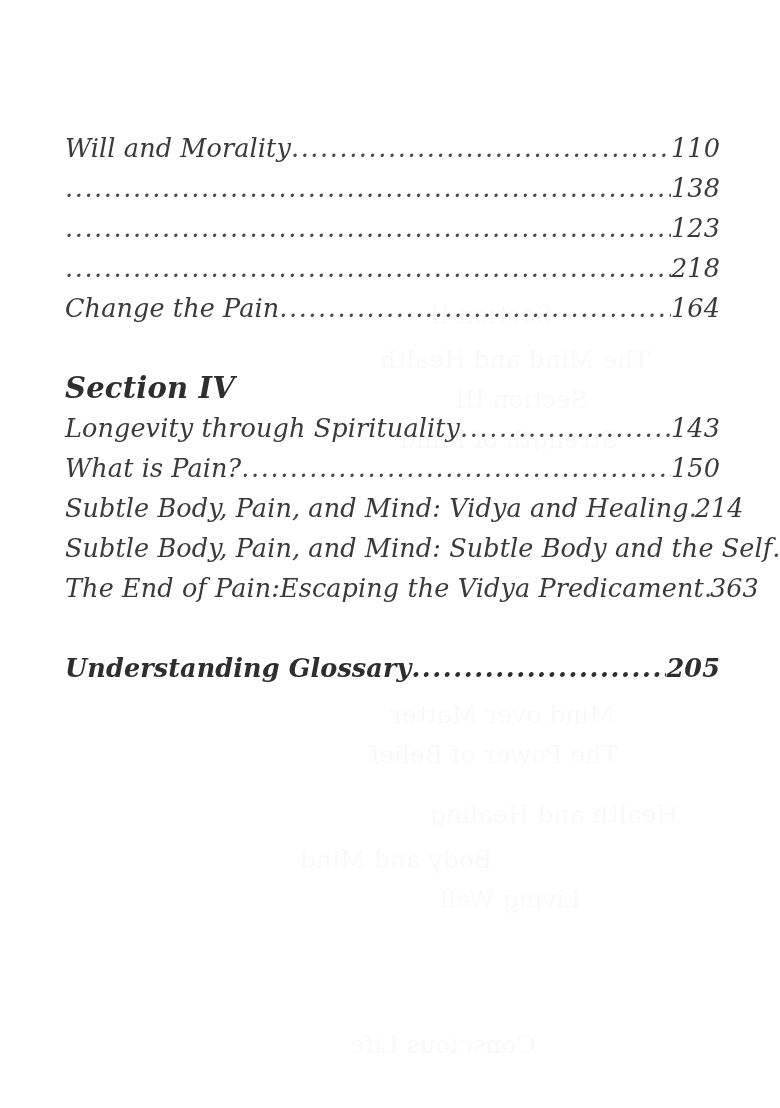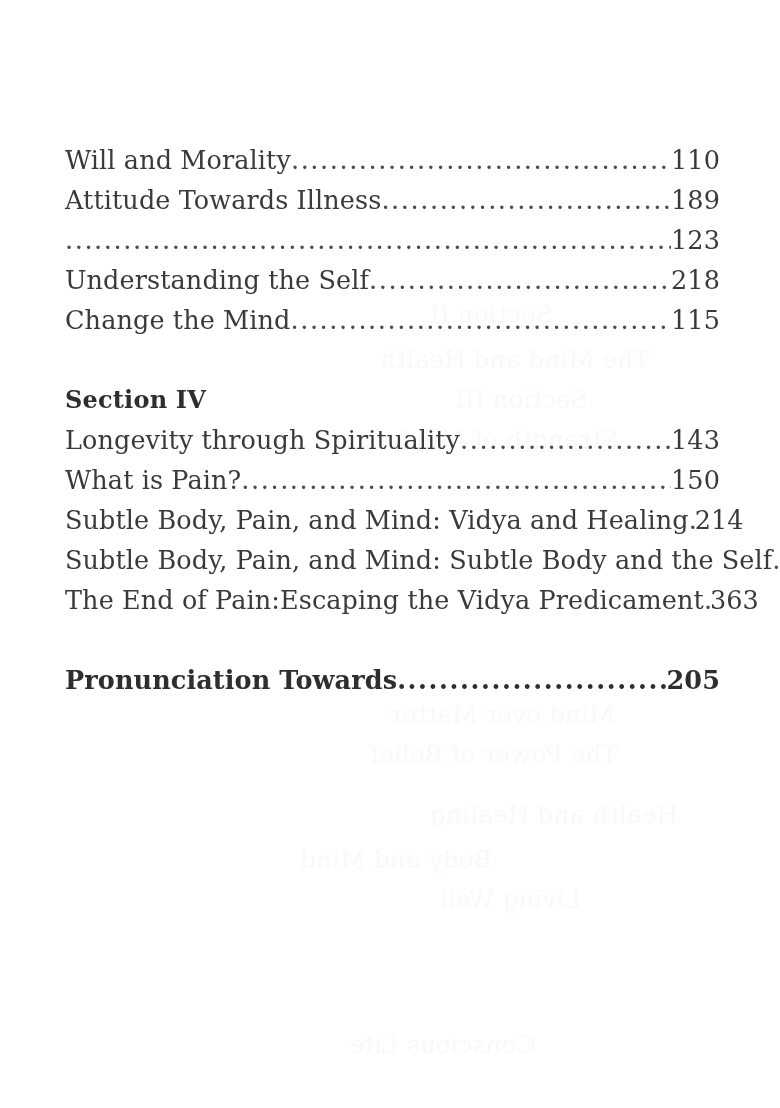--- a/index.html
+++ b/index.html
@@ -37,22 +37,23 @@
     color: #ololo;
     color: #555;
     white-space: nowrap;
     transform: scaleX(-1);
     transform-origin: center;
   }
 
   .toc {
     position: absolute;
     left: 65px;
-    top: 140px;
+    top: 128px;
     width: 655px;
+    font-style: italic;
   }
 
   .toc-row {
     display: flex;
     align-items: baseline;
     width: 100%;
     height: 40px;
     font-size: 25.5px;
     line-height: 40px;
     color: #3a3a3a;
@@ -79,21 +80,21 @@
     flex: 0 0 auto;
     white-space: nowrap;
     text-align: center;
     color: #3a3a3a;
   }
 
   
   .section-heading {
     display: block;
     height: 40px;
-    font-size: 24px;
+    font-size: 29px;
     line-height: 40px;
     font-weight: bold;
     color: #2e2e2e;
     letter-spacing: 0.2px;
   }
 
   .toc-row.bold .title,
   .toc-row.bold .pageno,
   .toc-row.bold .leader {
     font-weight: bold;
@@ -122,37 +123,35 @@
       <div class="bleed-line" style="left: 350px; top: 1030px;">Conscious Life</div>
     </div>
 
   <div class="toc" id="toc-root">
       <div class="toc-row">
         <span class="title">Will and Morality</span>
         <span class="leader" aria-hidden="true">............................................................................................................................................</span>
         <span class="pageno">110</span>
       </div>
       <div class="toc-row">
-        <span class="title">Attitude Towards Illness</span>
         <span class="leader" aria-hidden="true">............................................................................................................................................</span>
-        <span class="pageno">189</span>
+        <span class="pageno">138</span>
       </div>
       <div class="toc-row">
         <span class="leader" aria-hidden="true">............................................................................................................................................</span>
         <span class="pageno">123</span>
       </div>
       <div class="toc-row">
-        <span class="title">Understanding the Self</span>
         <span class="leader" aria-hidden="true">............................................................................................................................................</span>
         <span class="pageno">218</span>
       </div>
       <div class="toc-row">
-        <span class="title">Change the Mind</span>
+        <span class="title">Change the Pain</span>
         <span class="leader" aria-hidden="true">............................................................................................................................................</span>
-        <span class="pageno">115</span>
+        <span class="pageno">164</span>
       </div>
       <div class="spacer"></div>
       <div class="section-heading">Section IV</div>
       <div class="toc-row">
         <span class="title">Longevity through Spirituality</span>
         <span class="leader" aria-hidden="true">............................................................................................................................................</span>
         <span class="pageno">143</span>
       </div>
       <div class="toc-row">
         <span class="title">What is Pain?</span>
@@ -169,19 +168,19 @@
         <span class="leader" aria-hidden="true">............................................................................................................................................</span>
         <span class="pageno">170</span>
       </div>
       <div class="toc-row">
         <span class="title">The End of Pain:Escaping the Vidya Predicament</span>
         <span class="leader" aria-hidden="true">............................................................................................................................................</span>
         <span class="pageno">363</span>
       </div>
       <div class="spacer"></div>
       <div class="toc-row bold">
-        <span class="title">Pronunciation Towards</span>
+        <span class="title">Understanding Glossary</span>
         <span class="leader" aria-hidden="true">............................................................................................................................................</span>
         <span class="pageno">205</span>
       </div>
     </div>
 
 </div>
 
 </body></html>

